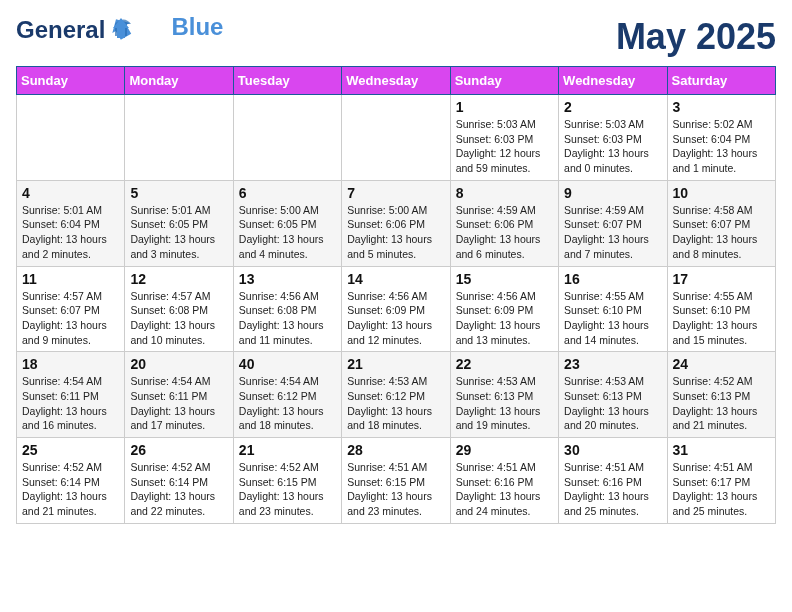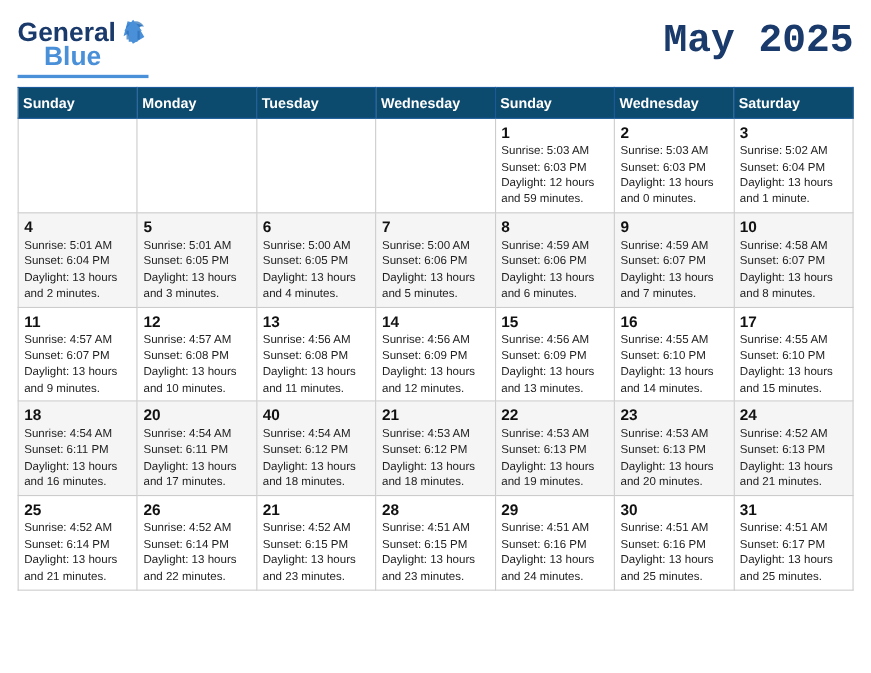--- a/index.html
+++ b/index.html
@@ -11,50 +11,49 @@
       padding: 16px;
     }
     .header {
       display: flex;
       justify-content: space-between;
       align-items: flex-start;
       margin-bottom: 8px;
     }
     .logo {
       display: flex;
-      flex-direction: column;
-      align-items: flex-start;
+      align-items: center;
+      gap: 12px;
     }
     .logo-underline {
       width: 100%;
       height: 3px;
       background: #4a90d9;
       margin-top: 2px;
     }
     .title-area {
       text-align: right;
-      font-family: Liberation Mono, monospace;
     }
     .month-title {
       font-size: 36px;
       font-weight: bold;
       color: #1a3a6b;
     }
     .location {
       font-size: 16px;
       color: #333;
       margin-top: 2px;
     }
     table {
       width: 100%;
       border-collapse: collapse;
       font-size: 11px;
     }
     thead th {
-      background: #0c4a6e;
+      background: #d946ef;
       color: #fff;
       padding: 6px 4px;
       text-align: left;
       font-size: 13px;
       font-weight: bold;
       border: 1px solid #1a5a9a;
     }
     tbody td {
       border: 1px solid #ccc;
       vertical-align: top;

